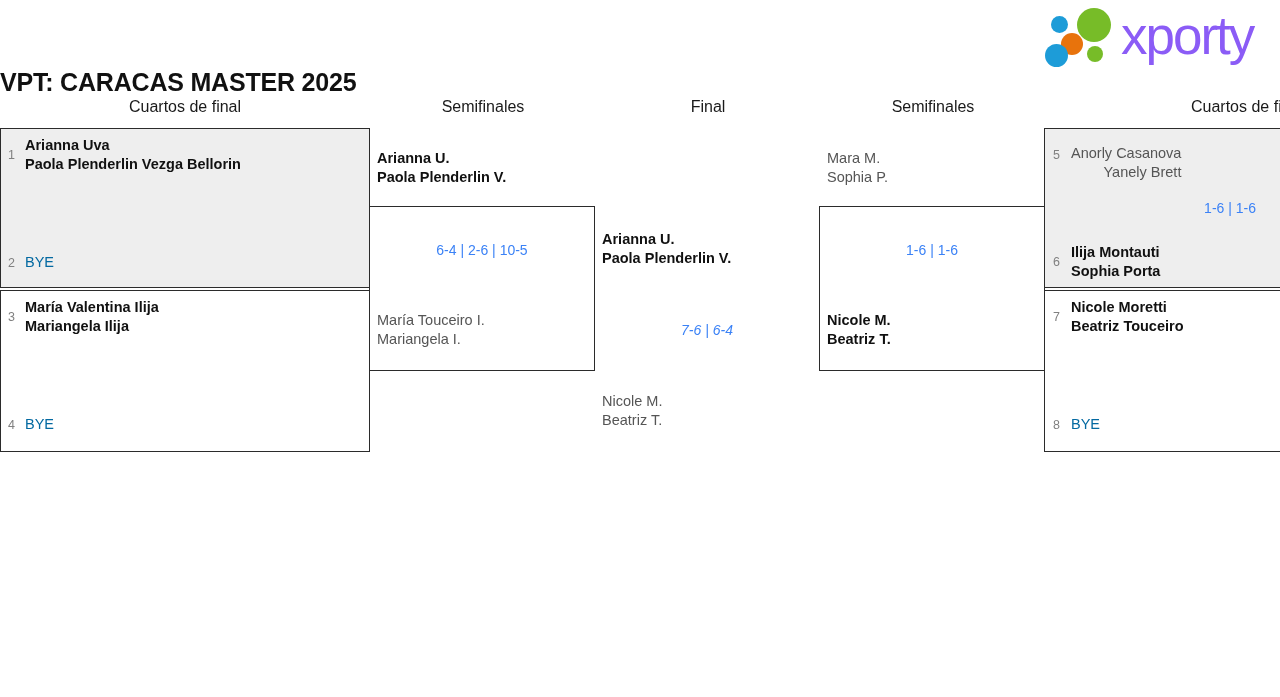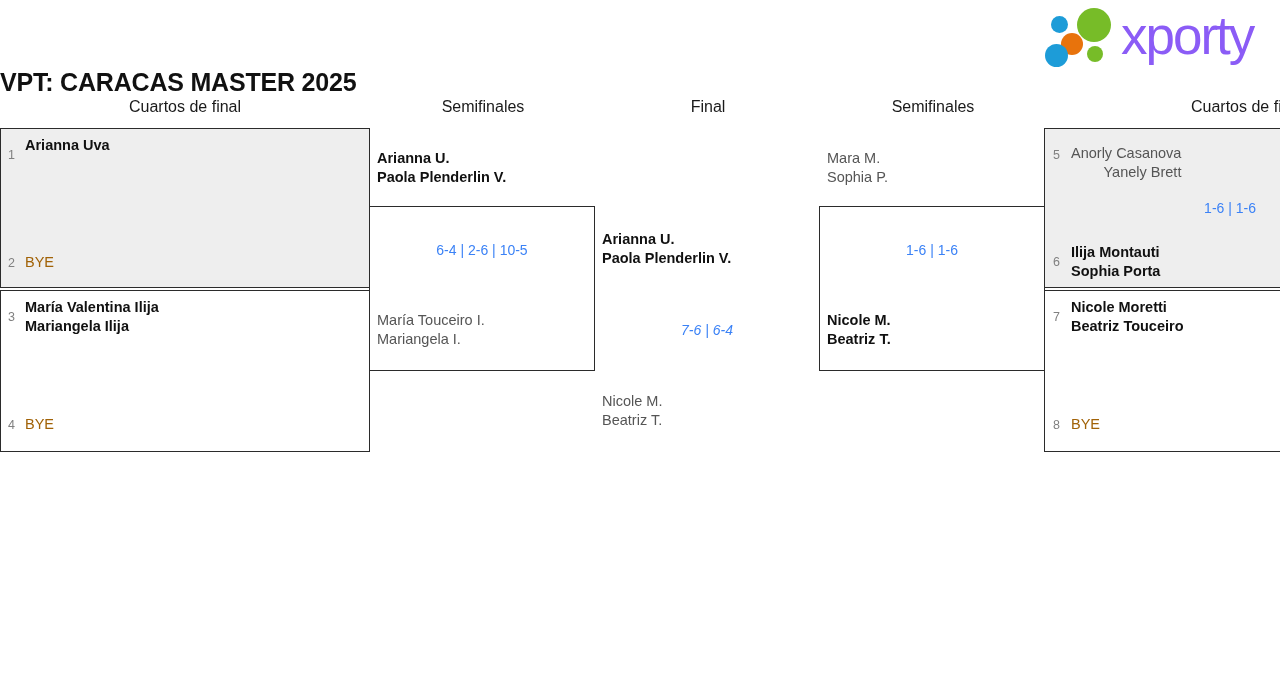--- a/index.html
+++ b/index.html
@@ -55,21 +55,21 @@
   .entry {
     position: absolute;
     font-size: 14.5px;
     line-height: 19px;
     color: #1a1a1a;
     white-space: nowrap;
   }
   .entry .p1, .entry .p2 { display: block; }
   .entry.winner { font-weight: 700; color: #111; }
   .entry.loser  { font-weight: 400; color: #555; }
-  .entry.bye    { font-weight: 400; color: #a16207; }
+  .entry.bye    { font-weight: 400; color: #0369a1; }
   .entry.right  { }
 
   .seed {
     position: absolute;
     font-size: 12.5px;
     color: #808080;
     line-height: 16px;
   }
 
   .score {
@@ -106,20 +106,21 @@
   <div class="col-header" style="left:60px;  width:250px;">Cuartos de final</div>
   <div class="col-header" style="left:383px; width:200px;">Semifinales</div>
   <div class="col-header" style="left:608px; width:200px;">Final</div>
   <div class="col-header" style="left:833px; width:200px;">Semifinales</div>
   <div class="col-header" style="left:1122px; width:250px;">Cuartos de final</div>
 
   <div class="box shaded" style="left:0px; top:128px; width:370px; height:160px;"></div>
   <div class="seed" style="left:8px; top:147px;">1</div>
   <div class="entry winner" style="left:25px; top:136px;">
     <span class="p1">Arianna Uva</span>
+    <span class="p2">Paola Plenderlin Vezga Bellorin</span>
   </div>
   <div class="seed" style="left:8px; top:255px;">2</div>
   <div class="entry bye" style="left:25px; top:253px;">
     <span class="p1">BYE</span>
   </div>
 
   <div class="box" style="left:0px; top:290px; width:370px; height:162px;"></div>
   <div class="seed" style="left:8px; top:309px;">3</div>
   <div class="entry winner" style="left:25px; top:298px;">
     <span class="p1">María Valentina Ilija</span>

